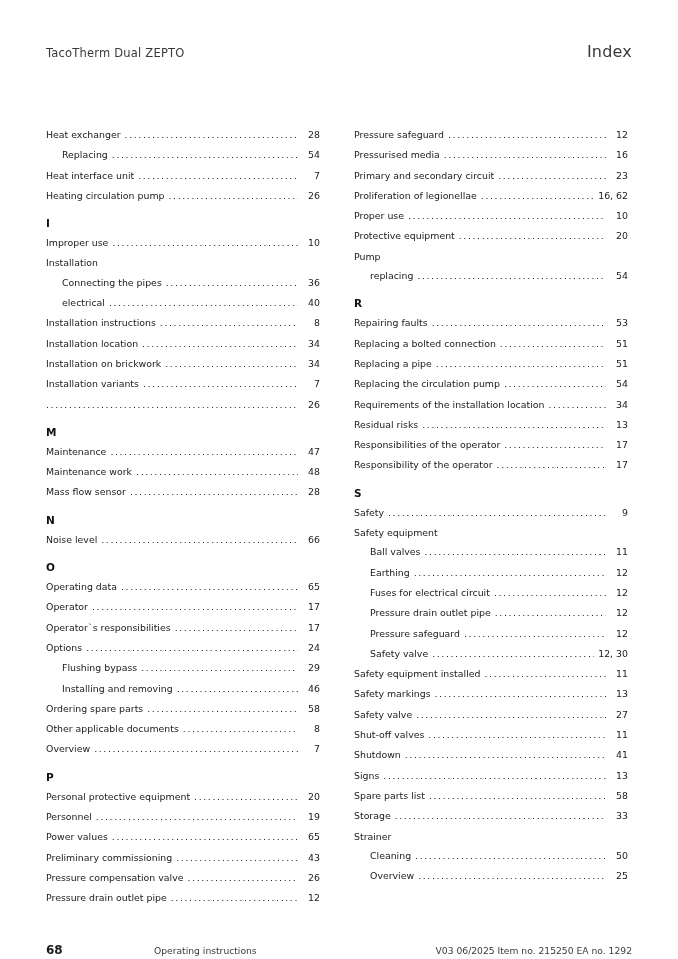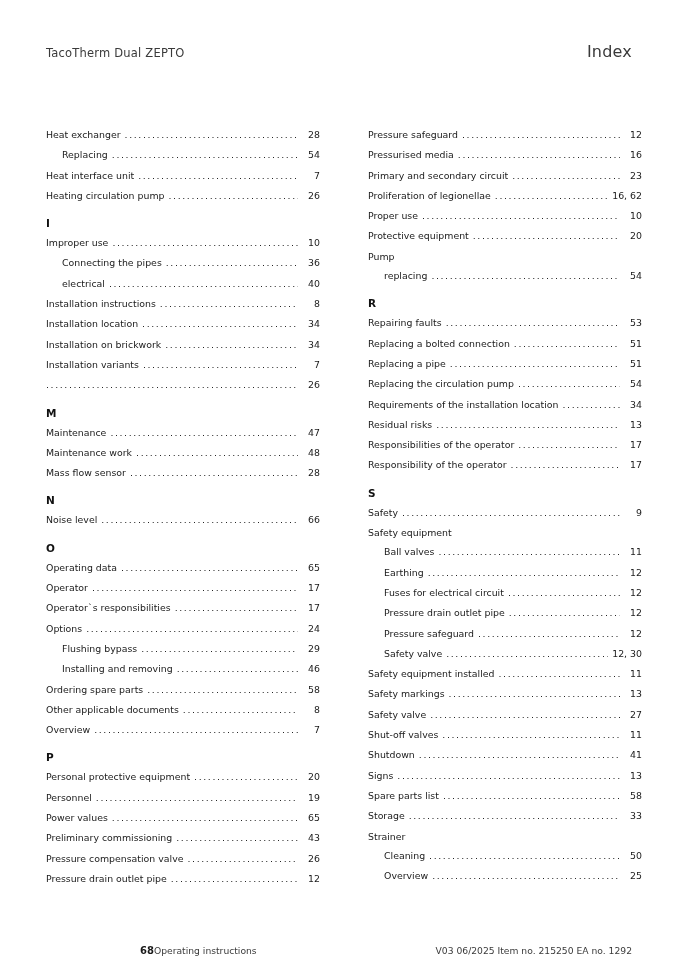--- a/index.html
+++ b/index.html
@@ -38,21 +38,21 @@
   .header .doc-title { font-size: 11.5px; }
   .header .section-label { font-size: 16px; }
 
   
   .columns {
     position: absolute;
     left: 46px;
     top: 125px;
     width: 586px;
     display: flex;
-    gap: 48px;
+    gap: 34px;
   }
   .col {
     width: 274px;
   }
   
   .letter {
     font-size: 10.5px;
     font-weight: bold;
     color: #111;
     margin-top: 11px;
@@ -96,23 +96,22 @@
     left: 46px;
     top: 905px;
     width: 586px;
     display: flex;
     align-items: baseline;
     font-size: 9.2px;
     color: #1a1a1a;
   }
   .footer .page-no {
     font-weight: bold;
-    font-size: 10px;
+    font-size: 12px;
     width: 108px;
-    text-align: right;
   }
   .footer .center {
     flex: 1 1 auto;
     color: #3a3a3a;
     margin-top: 40px;
   }
   .footer .right {
     text-align: center;
     color: #3a3a3a;
     white-space: nowrap;
@@ -148,20 +147,23 @@
         <div class="entry">
           <span class="label">Heating circulation pump</span>
           <span class="dots">..........................................................................................</span>
           <span class="page-num">26</span>
         </div>
         <div class="letter">I</div>
         <div class="entry">
           <span class="label">Improper use</span>
           <span class="dots">..........................................................................................</span>
           <span class="page-num">10</span>
+        </div>
+        <div class="entry nodots">
+          <span class="label">Installation</span>
         </div>
         <div class="entry sub">
           <span class="label">Connecting the pipes</span>
           <span class="dots">..........................................................................................</span>
           <span class="page-num">36</span>
         </div>
         <div class="entry sub">
           <span class="label">electrical</span>
           <span class="dots">..........................................................................................</span>
           <span class="page-num">40</span>

